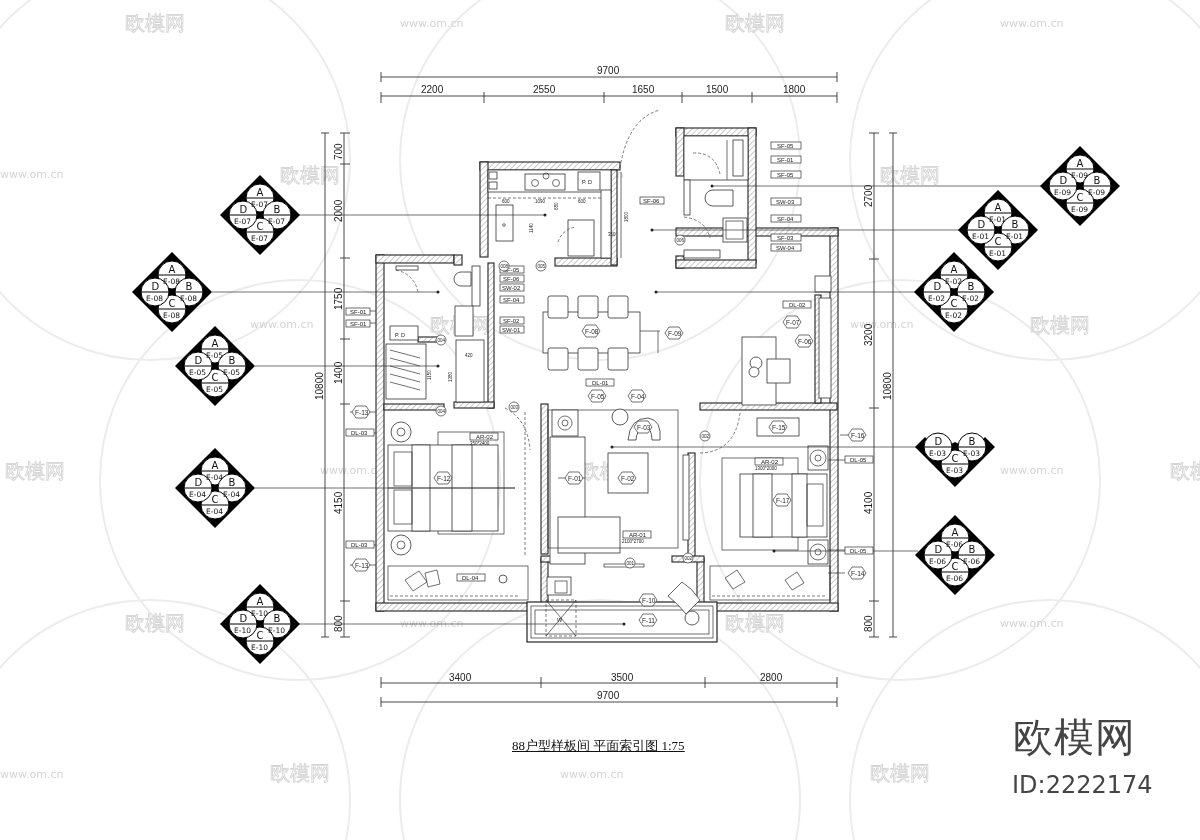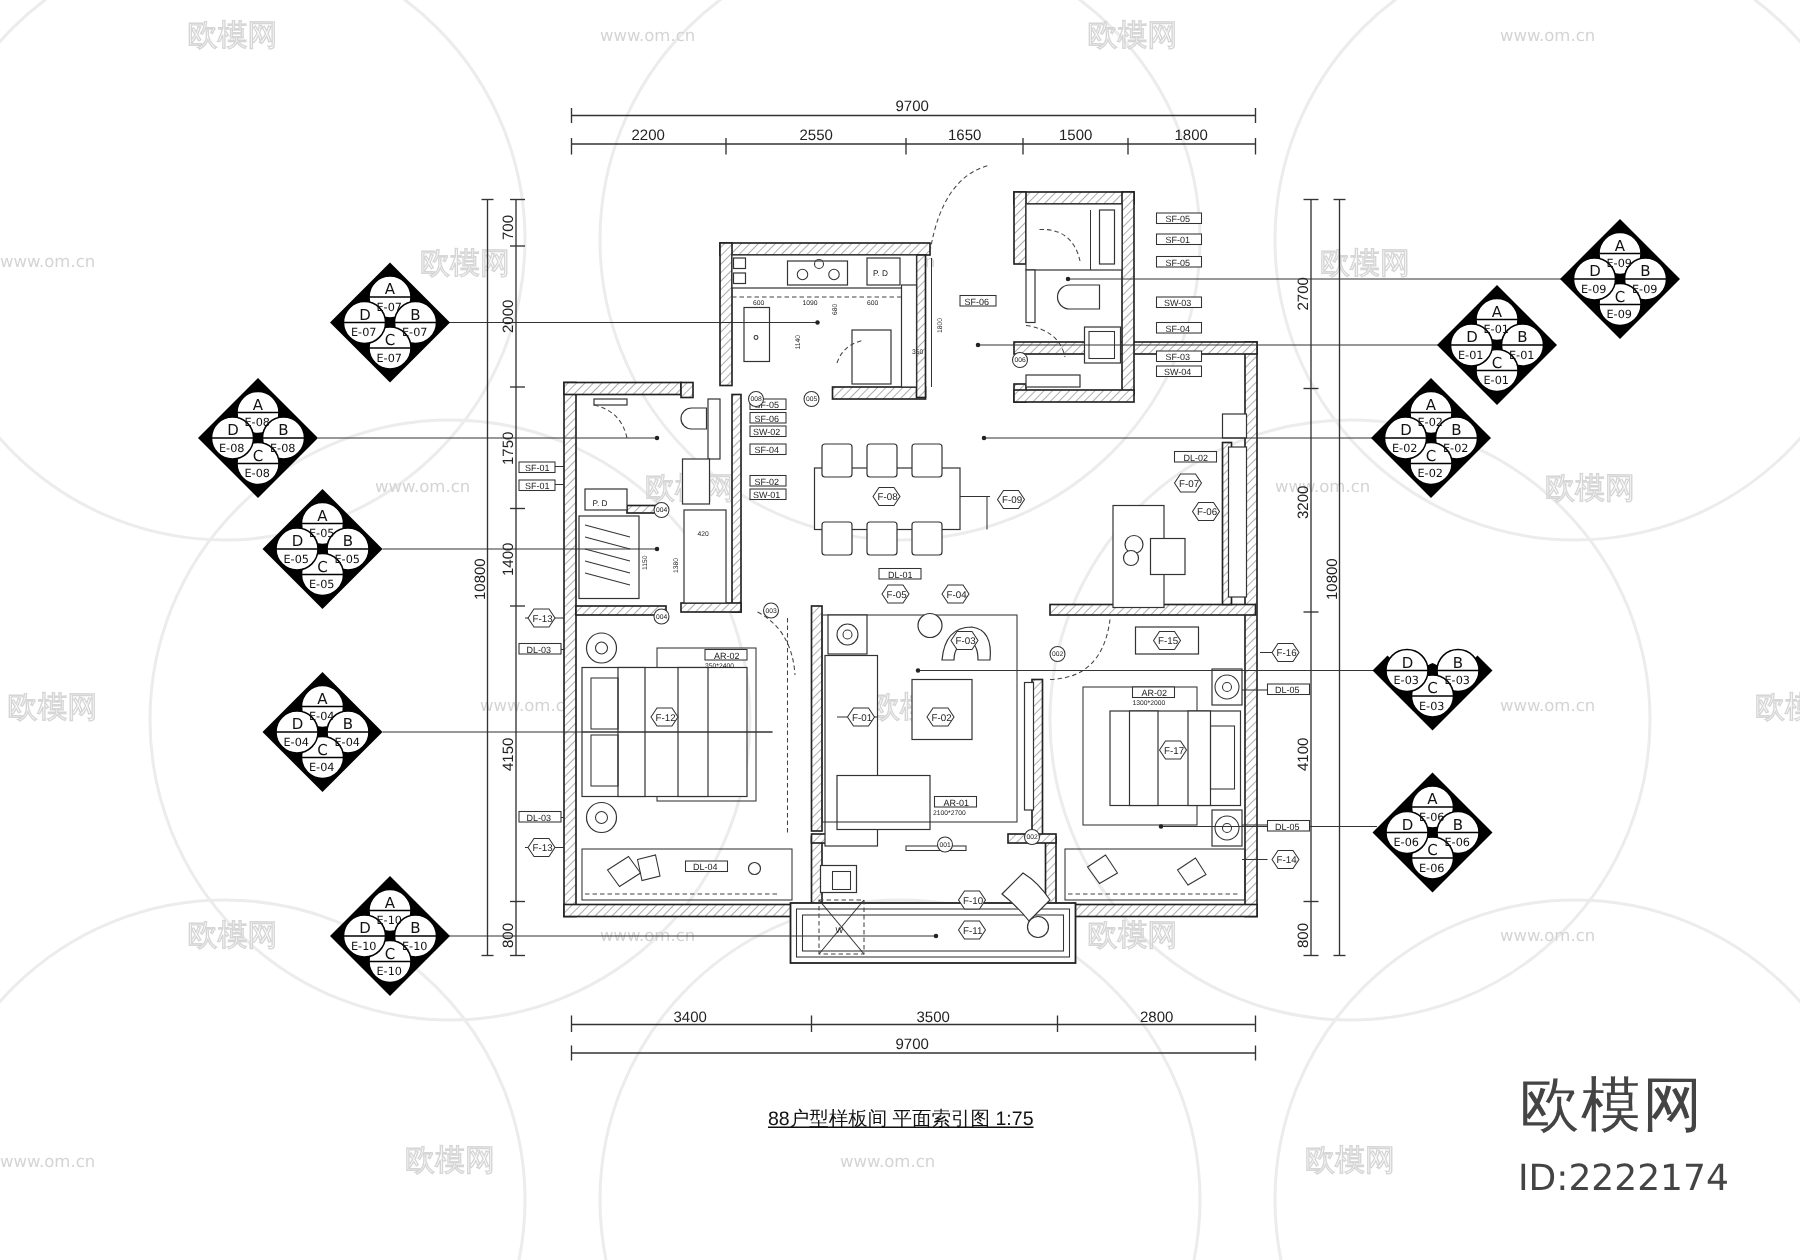--- a/index.html
+++ b/index.html
@@ -17,21 +17,21 @@
   .dash{stroke:#444;stroke-width:0.7;fill:none;stroke-dasharray:3 2;}
   .tag-box{fill:#fff;stroke:#333;stroke-width:0.7;}
   .tag-text{font-family:"Liberation Sans",sans-serif;font-size:6px;fill:#222;}
   .hex{fill:#fff;stroke:#333;stroke-width:0.7;}
   .hex-text{font-family:"Liberation Sans",sans-serif;font-size:6.5px;fill:#222;}
   .leader{stroke:#333;stroke-width:0.7;fill:none;}
   .circ-text{font-family:"Liberation Sans",sans-serif;font-size:4.5px;fill:#222;}
   .small-text{font-family:"Liberation Sans",sans-serif;font-size:5.5px;fill:#222;}
   .idx-letter{font-family:"DejaVu Sans",sans-serif;font-size:10px;fill:#111;}
   .idx-code{font-family:"DejaVu Sans",sans-serif;font-size:7.5px;fill:#111;}
-  .title{position:absolute;left:512px;top:737px;font-family:Liberation Sans, sans-serif;font-size:13px;color:#111;text-decoration:underline;white-space:nowrap;}
+  .title{position:absolute;left:512px;top:737px;font-family:Liberation Serif, serif;font-size:13px;color:#111;text-decoration:underline;white-space:nowrap;}
   .brand{position:absolute;left:1013px;top:716px;font-family:"DejaVu Sans",sans-serif;font-size:40px;color:#444;letter-spacing:1px;line-height:42px;}
   .brand-id{position:absolute;left:1012px;top:772px;font-family:"DejaVu Sans",sans-serif;font-size:24px;color:#444;line-height:26px;}
 </style>
 </head>
 <body>
 
 <svg id="plan" viewBox="0 0 1200 840" xmlns="http://www.w3.org/2000/svg">
   <defs>
     <pattern id="hatch" width="4" height="4" patternUnits="userSpaceOnUse" patternTransform="rotate(45)">
       <rect width="4" height="4" fill="#fff"></rect>

